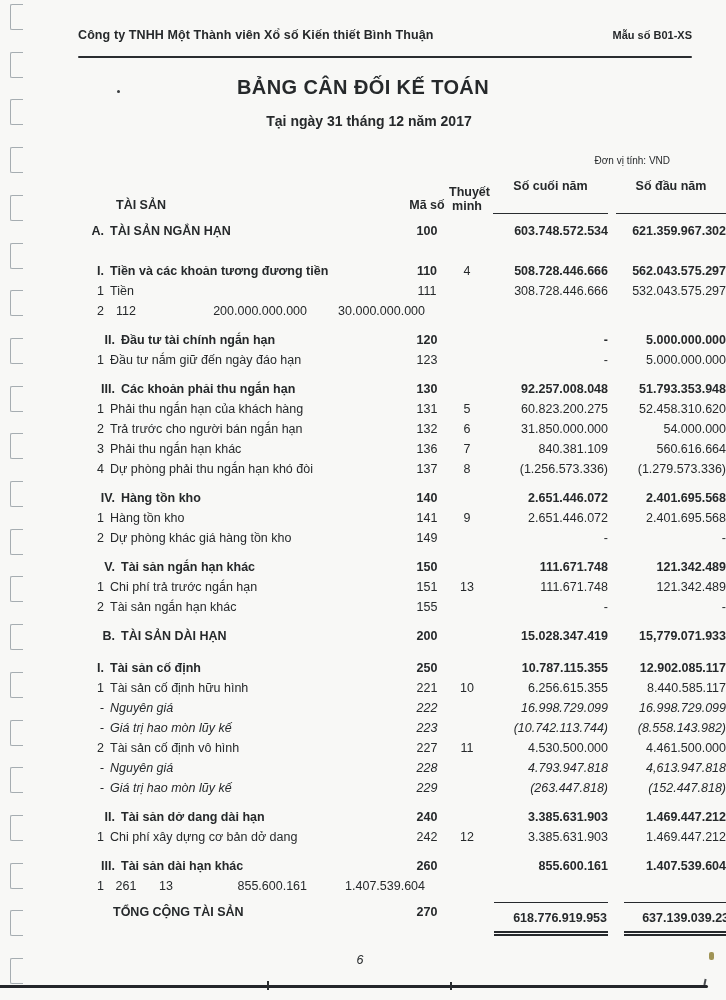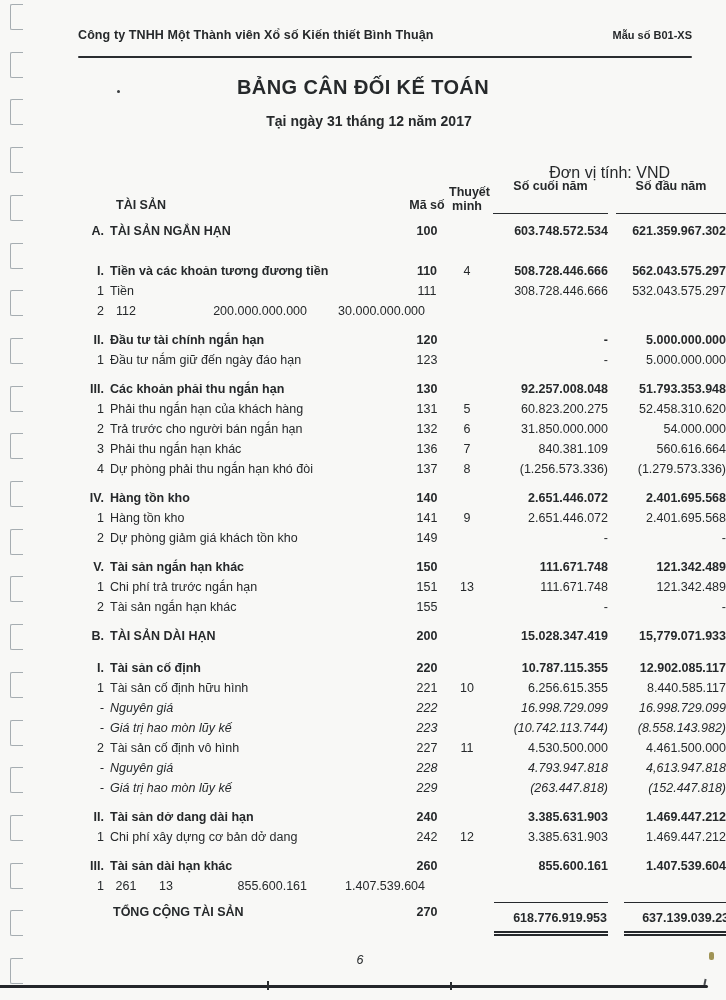--- a/index.html
+++ b/index.html
@@ -38,22 +38,22 @@
   }
   .doc-title{
     position:absolute;top:76px;left:0;right:0;
     text-align:center;font-size:20px;font-weight:bold;letter-spacing:.4px;
   }
   .doc-subtitle{
     position:absolute;top:113px;left:12px;right:0;
     text-align:center;font-size:14px;font-weight:bold;
   }
   .unit-label{
-    position:absolute;top:164px;right:56px;
-    font-size:16px;
+    position:absolute;top:155px;right:56px;
+    font-size:10px;
   }
 
   
   .bs-table{position:absolute;top:176px;left:0;width:726px;}
   .trow{display:flex;padding-left:84px;line-height:20px;font-size:12.5px;}
   .c-prefix{width:20px;text-align:right;flex:none;white-space:nowrap;}
   .c-label{flex:1;margin-left:6px;white-space:nowrap;overflow:hidden;}
   .c-code{width:44px;text-align:center;flex:none;}
   .c-note{width:36px;text-align:center;flex:none;font-weight:normal !important;}
   .c-end{width:123px;text-align:right;flex:none;}
@@ -68,21 +68,21 @@
   .th-end{width:123px;flex:none;text-align:right;}
   .th-begin{width:118px;flex:none;text-align:right;}
   .th-underlined{display:inline-block;text-align:center;border-bottom:1.8px solid #2a2d30;padding-bottom:20px;}
   .th-end .th-underlined{width:115px;}
   .th-begin .th-underlined{width:110px;}
 
   .tbody{padding-top:7px;}
   .s-section{font-weight:bold;}
   .s-item{font-weight:normal;}
   .s-detail{font-style:italic;font-weight:normal;}
-  .gap-md{margin-top:9px;}
+  .gap-md{margin-top:9px;margin-left:11px;}
   .gap-lg{margin-top:12px;}
   .gap-xl{margin-top:20px;}
 
   
   .total-row{margin-top:6px;font-weight:bold;align-items:flex-start;}
   .total-row .c-label{margin-left:9px;}
   .tot-line{
     display:inline-block;text-align:right;
     border-top:1.8px solid #26292c;
     border-bottom:5px double #26292c;
@@ -263,21 +263,21 @@
         <div class="trow s-item">
           <span class="c-prefix">1</span>
           <span class="c-label">Hàng tồn kho</span>
           <span class="c-code">141</span>
           <span class="c-note">9</span>
           <span class="c-end">2.651.446.072</span>
           <span class="c-begin">2.401.695.568</span>
         </div>
         <div class="trow s-item">
           <span class="c-prefix">2</span>
-          <span class="c-label">Dự phòng giảm giá khách tồn kho</span>
+          <span class="c-label">Dự phòng khác giá hàng tồn kho</span>
           <span class="c-code">149</span>
           <span class="c-note"></span>
           <span class="c-end">-</span>
           <span class="c-begin">-</span>
         </div>
         <div class="trow s-section gap-md">
           <span class="c-prefix">V.</span>
           <span class="c-label">Tài sản ngắn hạn khác</span>
           <span class="c-code">150</span>
           <span class="c-note"></span>
@@ -304,21 +304,21 @@
           <span class="c-prefix">B.</span>
           <span class="c-label">TÀI SẢN DÀI HẠN</span>
           <span class="c-code">200</span>
           <span class="c-note"></span>
           <span class="c-end">15.028.347.419</span>
           <span class="c-begin">15,779.071.933</span>
         </div>
         <div class="trow s-section gap-lg">
           <span class="c-prefix">I.</span>
           <span class="c-label">Tài sản cố định</span>
-          <span class="c-code">220</span>
+          <span class="c-code">250</span>
           <span class="c-note"></span>
           <span class="c-end">10.787.115.355</span>
           <span class="c-begin">12.902.085.117</span>
         </div>
         <div class="trow s-item">
           <span class="c-prefix">1</span>
           <span class="c-label">Tài sản cố định hữu hình</span>
           <span class="c-code">221</span>
           <span class="c-note">10</span>
           <span class="c-end">6.256.615.355</span>

